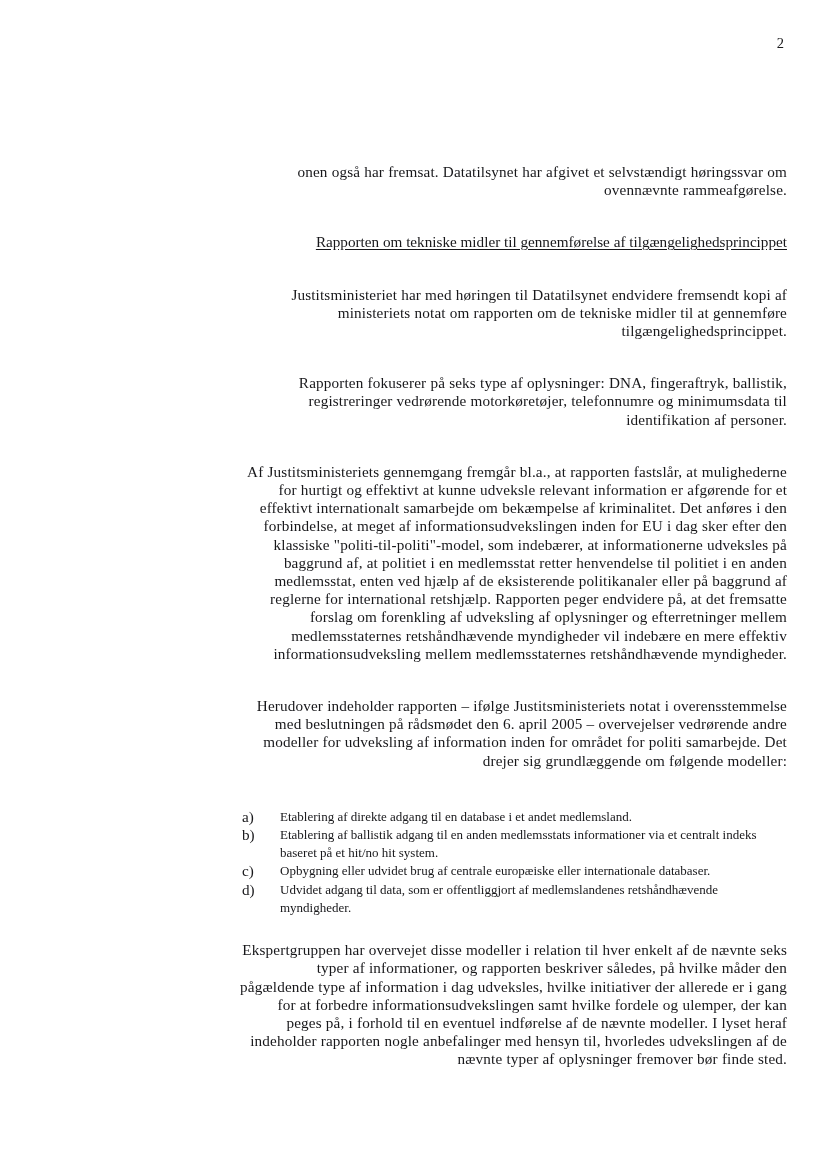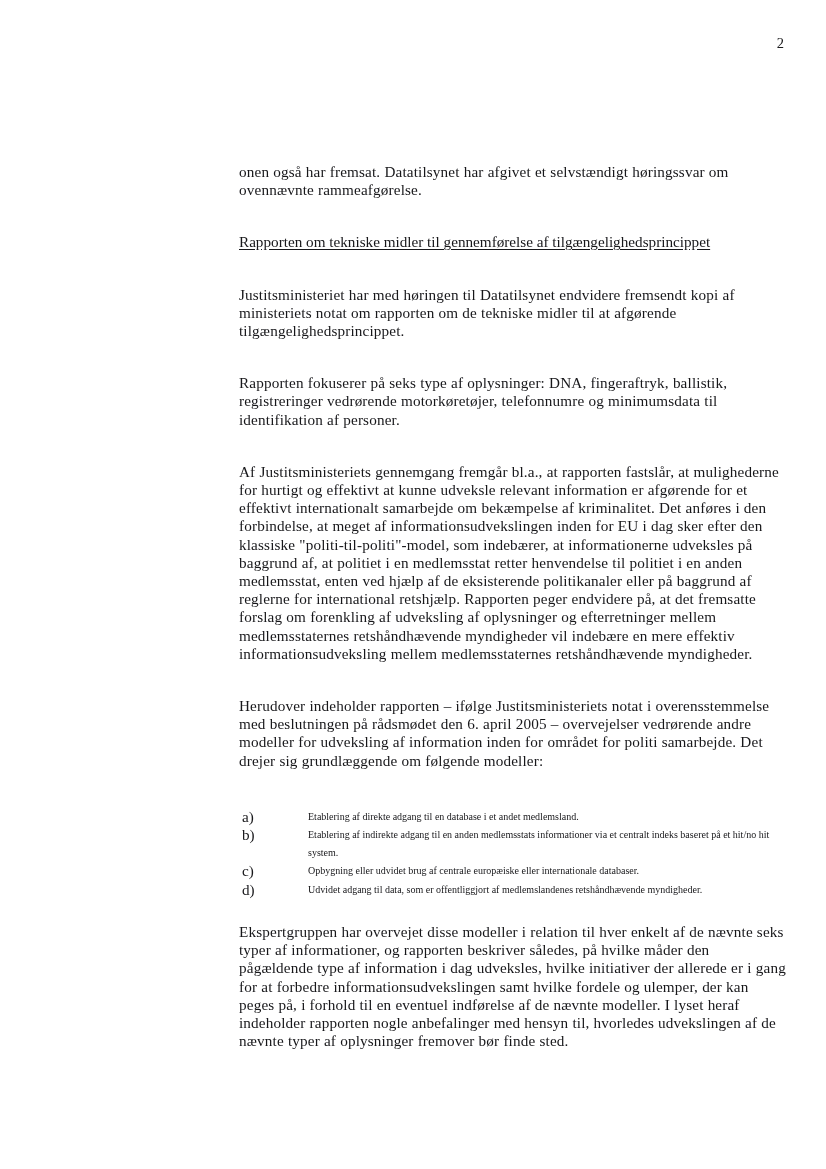--- a/index.html
+++ b/index.html
@@ -36,34 +36,35 @@
     position: absolute;
     left: 239px;
     top: 163px;
     width: 548px;
   }
 
   p.para {
     margin: 0 0 18px 0;
     font-size: 15.2px;
     line-height: 18.2px;
-    text-align: left;
+    text-align: right;
     letter-spacing: 0.01em;
     word-spacing: 0.01em;
     color: #17171a;
   }
 
   h2.section-heading {
     margin: 0 0 18px 0;
     font-size: 15.2px;
     line-height: 18.2px;
     font-weight: normal;
     text-decoration: underline;
     text-underline-offset: 2px;
     color: #17171a;
+    text-align: right;
   }
 
   .spacer-sm { height: 16px; }
   .spacer-md { height: 20px; }
   .spacer-lg { height: 24px; }
 
   ol.model-list {
     margin: 0;
     padding: 0;
     list-style: none;
@@ -82,23 +83,22 @@
     left: 0;
     top: 0;
     width: 26px;
     text-align: left;
     font-size: 15.2px;
     line-height: 18.2px;
   }
 
   ol.model-list > li .item-text {
     display: block;
-    font-size: 10px;
+    font-size: 13px;
     line-height: 18.2px;
-    margin-left: 28px;
   }
 
   
   .page { filter: none; }
 </style>
 </head>
 <body>
 
 <div class="page">
 
@@ -107,21 +107,21 @@
   <div class="content">
 
     <p class="para">onen også har fremsat. Datatilsynet har afgivet et selvstændigt høringssvar om ovennævnte rammeafgørelse.</p>
 
     <div class="spacer-sm"></div>
 
     <h2 class="section-heading">Rapporten om tekniske midler til gennemførelse af tilgængelighedsprincippet</h2>
 
     <div class="spacer-sm"></div>
 
-    <p class="para">Justitsministeriet har med høringen til Datatilsynet endvidere fremsendt kopi af ministeriets notat om rapporten om de tekniske midler til at afgørende tilgængelighedsprincippet.</p>
+    <p class="para">Justitsministeriet har med høringen til Datatilsynet endvidere fremsendt kopi af ministeriets notat om rapporten om de tekniske midler til at gennemføre tilgængelighedsprincippet.</p>
 
     <div class="spacer-sm"></div>
 
     <p class="para">Rapporten fokuserer på seks type af oplysninger: DNA, fingeraftryk, ballistik, registreringer vedrørende motorkøretøjer, telefonnumre og minimumsdata til identifikation af personer.</p>
 
     <div class="spacer-sm"></div>
 
     <p class="para">Af Justitsministeriets gennemgang fremgår bl.a., at rapporten fastslår, at mulighederne for hurtigt og effektivt at kunne udveksle relevant information er afgørende for et effektivt internationalt samarbejde om bekæmpelse af kriminalitet. Det anføres i den forbindelse, at meget af informationsudvekslingen inden for EU i dag sker efter den klassiske "politi-til-politi"-model, som indebærer, at informationerne udveksles på baggrund af, at politiet i en medlemsstat retter henvendelse til politiet i en anden medlemsstat, enten ved hjælp af de eksisterende politikanaler eller på baggrund af reglerne for international retshjælp. Rapporten peger endvidere på, at det fremsatte forslag om forenkling af udveksling af oplysninger og efterretninger mellem medlemsstaternes retshåndhævende myndigheder vil indebære en mere effektiv informationsudveksling mellem medlemsstaternes retshåndhævende myndigheder.</p>
 
     <div class="spacer-sm"></div>
@@ -130,21 +130,21 @@
 
     <div class="spacer-md"></div>
 
     <ol class="model-list">
       <li>
         <span class="marker">a)</span>
         <span class="item-text">Etablering af direkte adgang til en database i et andet medlemsland.</span>
       </li>
       <li>
         <span class="marker">b)</span>
-        <span class="item-text">Etablering af indirekte adgang til en anden medlemsstats informationer via et centralt indeks baseret på et hit/no hit system.</span>
+        <span class="item-text">Etablering af ballistik adgang til en anden medlemsstats informationer via et centralt indeks baseret på et hit/no hit system.</span>
       </li>
       <li>
         <span class="marker">c)</span>
         <span class="item-text">Opbygning eller udvidet brug af centrale europæiske eller internationale databaser.</span>
       </li>
       <li>
         <span class="marker">d)</span>
         <span class="item-text">Udvidet adgang til data, som er offentliggjort af medlemslandenes retshåndhævende myndigheder.</span>
       </li>
     </ol>

